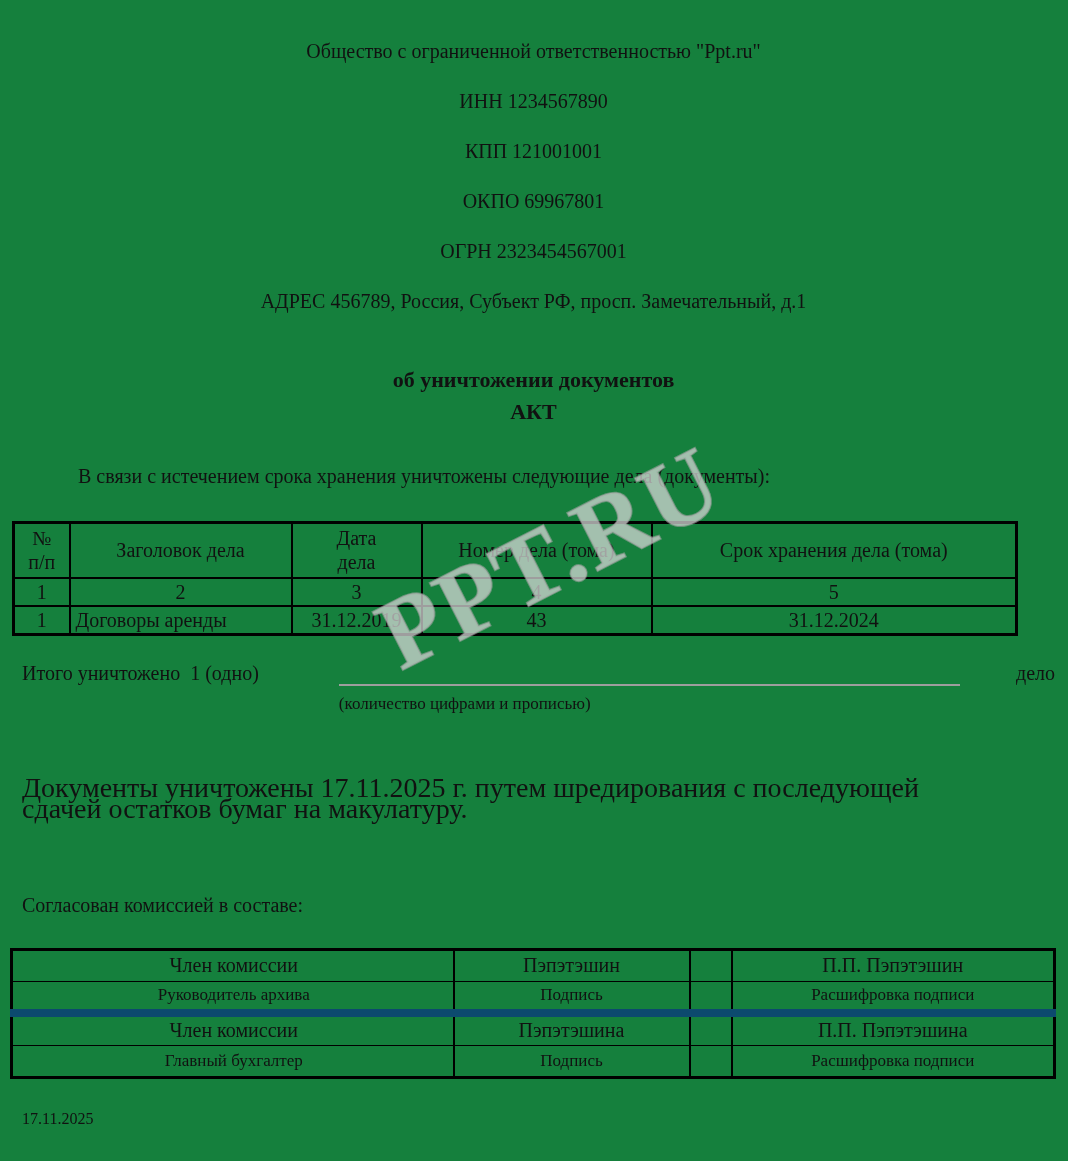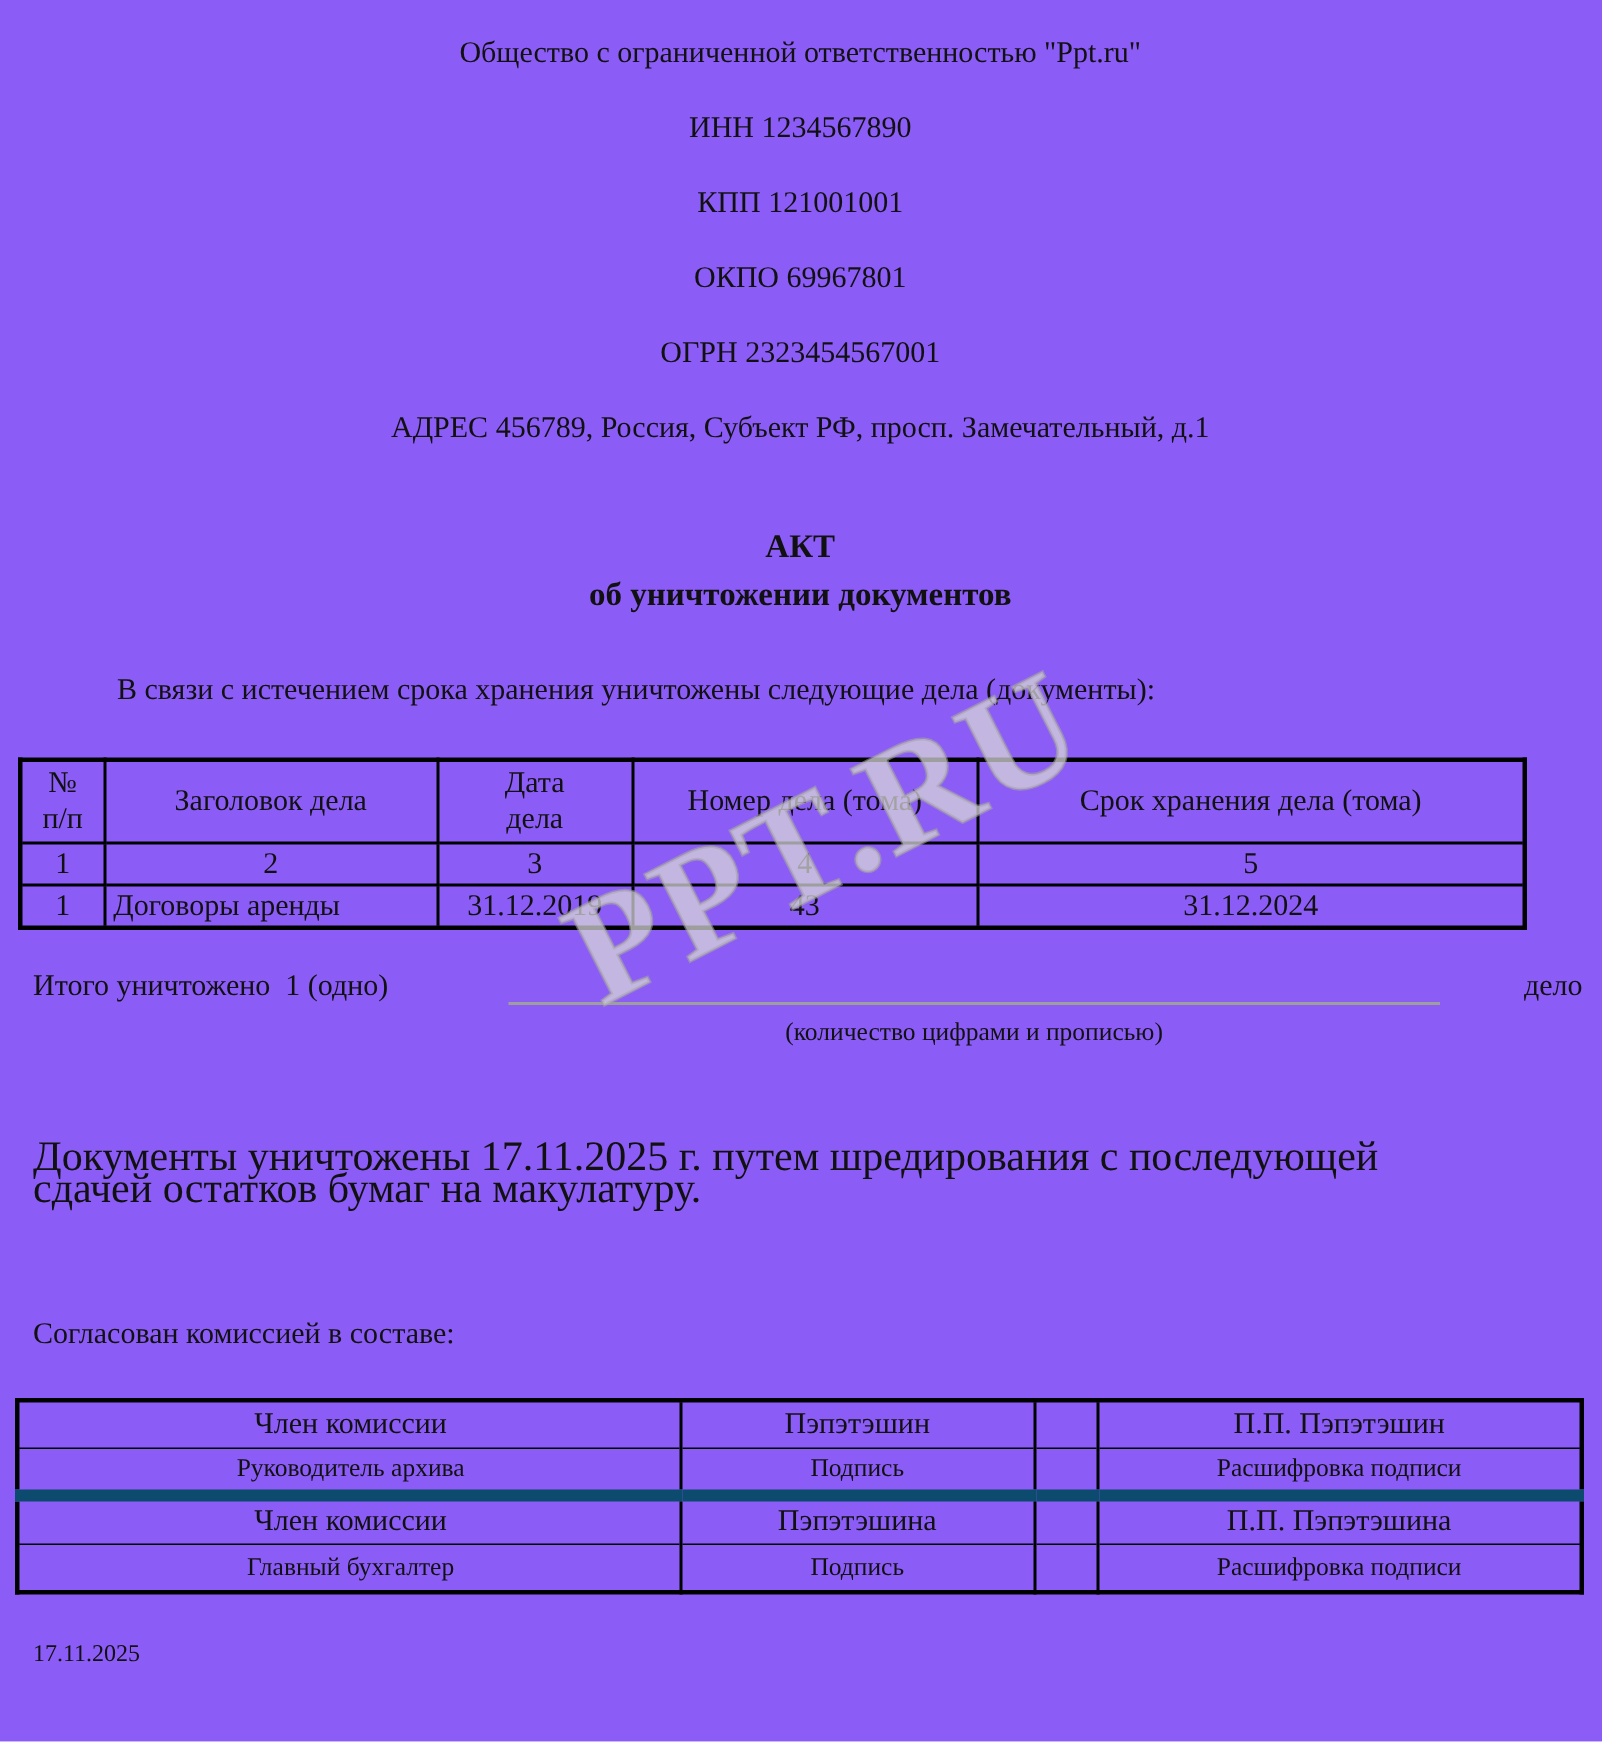--- a/index.html
+++ b/index.html
@@ -1,25 +1,25 @@
 <!DOCTYPE html>
 <html><head>
 <meta charset="utf-8">
 <style>
   * { margin: 0; padding: 0; box-sizing: border-box; }
   html, body { background: #ffffff; }
   .page {
     position: relative;
     width: 1068px;
     height: 1161px;
-    background: #8b5cf6;
+    background: #15803d;
     overflow: hidden;
     font-family: "Liberation Serif", "DejaVu Serif", serif;
     color: #111111;
-    padding: 10px 13px 0 12px;
+    padding: 26px 13px 0 12px;
   }
 
   
   .org-header { text-align: center; }
   .org-line { line-height: 50px; font-size: 20px; }
 
   
   .doc-title { text-align: center; margin-top: 38px; font-weight: bold; }
   .doc-title div { line-height: 32px; font-size: 22px; }
 
@@ -66,21 +66,21 @@
   }
   .totals-label {
     margin-left: 10px;
     font-size: 20px;
     line-height: 30px;
     white-space: pre;
   }
   .totals-fill { flex: 1; margin-left: 52px; margin-right: 28px; }
   .totals-line { height: 28px; border-bottom: 2px solid #9e9e9e; }
   .totals-hint {
-    text-align: center;
+    text-align: left;
     font-size: 17px;
     line-height: 22px;
     padding-top: 7px;
   }
   .totals-unit { font-size: 20px; line-height: 30px; }
 
   
   .destroy-note {
     margin-top: 62px;
     margin-left: 10px;
@@ -159,22 +159,22 @@
   <div class="org-header">
     <div class="org-line">Общество с ограниченной ответственностью "Ppt.ru"</div>
     <div class="org-line">ИНН 1234567890</div>
     <div class="org-line">КПП 121001001</div>
     <div class="org-line">ОКПО 69967801</div>
     <div class="org-line">ОГРН 2323454567001</div>
     <div class="org-line">АДРЕС 456789, Россия, Субъект РФ, просп. Замечательный, д.1</div>
   </div>
 
   <div class="doc-title">
+    <div>об уничтожении документов</div>
     <div>АКТ</div>
-    <div>об уничтожении документов</div>
   </div>
 
   <p class="intro">В связи с истечением срока хранения уничтожены следующие дела (документы):</p>
 
   <table class="main-table">
     <colgroup>
       <col class="c1">
         <col class="c2">
         <col class="c3">
         <col class="c4">

